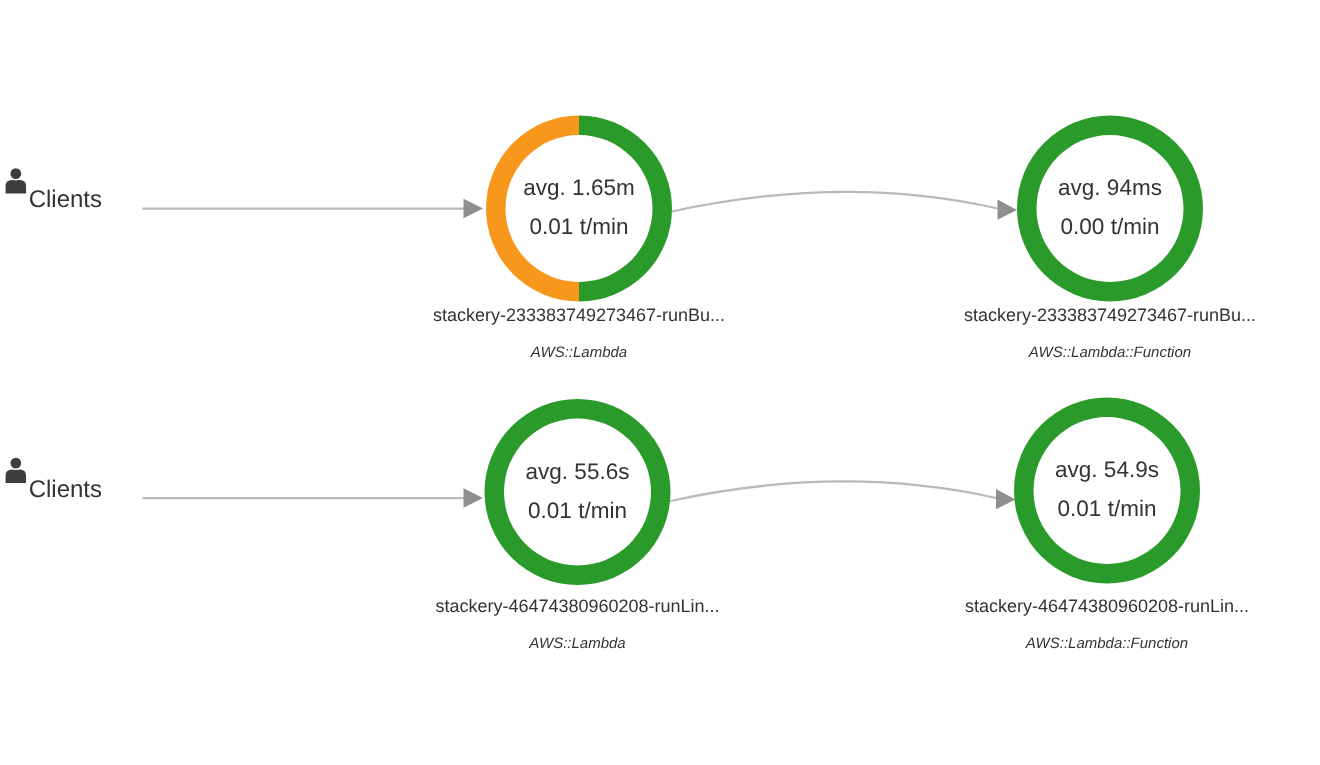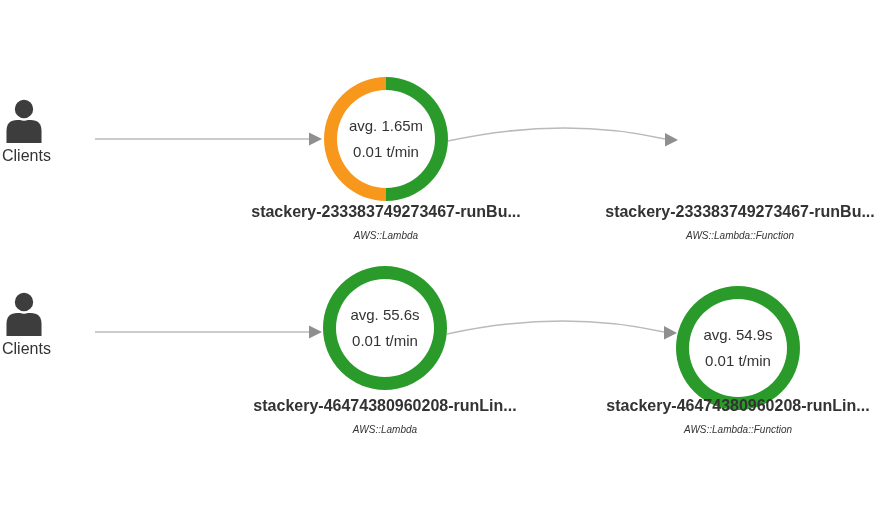--- a/index.html
+++ b/index.html
@@ -14,22 +14,22 @@
   .edges-layer {
     position: absolute;
     left: 0; top: 0;
     z-index: 0;
   }
   .client {
     position: absolute;
     left: 2px;
     width: 66px;
     display: flex;
-    flex-direction: column;
-    align-items: flex-start;
+    flex-direction: row;
+    align-items: flex-end;
     z-index: 1;
   }
   .client.row1 { top: 97px; }
   .client.row2 { top: 290px; }
   .client-label {
     margin-top: 4px;
     font-size: 16px;
     color: var(--text);
     white-space: nowrap;
   }
@@ -62,25 +62,24 @@
   .stat {
     font-size: 15px;
     color: var(--text);
     white-space: nowrap;
     line-height: 1.1;
   }
   .node-name {
     position: absolute;
     width: 340px;
     text-align: center;
-    font-size: 16px;
+    font-size: 12px;
     color: var(--text);
     white-space: nowrap;
     z-index: 1;
-    font-weight: bold;
   }
   .node-type {
     position: absolute;
     width: 340px;
     text-align: center;
     font-size: 10px;
     font-style: italic;
     color: var(--text);
     white-space: nowrap;
     z-index: 1;
@@ -128,33 +127,39 @@
 
   <div class="node ring-split" style="left:324px; top:77px;">
     <div class="node-inner">
       <div class="stat">avg. 1.65m</div>
       <div class="stat">0.01 t/min</div>
     </div>
   </div>
   <div class="node-name" style="left:216px; top:203px;">stackery-233383749273467-runBu...</div>
   <div class="node-type" style="left:216px; top:230px;">AWS::Lambda</div>
 
+  <div class="node ring-full" style="left:678px; top:77px;">
+    <div class="node-inner">
+      <div class="stat">avg. 94ms</div>
+      <div class="stat">0.00 t/min</div>
+    </div>
+  </div>
   <div class="node-name" style="left:570px; top:203px;">stackery-233383749273467-runBu...</div>
   <div class="node-type" style="left:570px; top:230px;">AWS::Lambda::Function</div>
 
   <div class="node ring-full" style="left:323px; top:266px;">
     <div class="node-inner">
       <div class="stat">avg. 55.6s</div>
       <div class="stat">0.01 t/min</div>
     </div>
   </div>
   <div class="node-name" style="left:215px; top:397px;">stackery-46474380960208-runLin...</div>
   <div class="node-type" style="left:215px; top:424px;">AWS::Lambda</div>
 
-  <div class="node ring-full" style="left:676px; top:286px;">
+  <div class="node ring-full" style="left:676px; top:265px;">
     <div class="node-inner">
       <div class="stat">avg. 54.9s</div>
       <div class="stat">0.01 t/min</div>
     </div>
   </div>
   <div class="node-name" style="left:568px; top:397px;">stackery-46474380960208-runLin...</div>
   <div class="node-type" style="left:568px; top:424px;">AWS::Lambda::Function</div>
 
 </div>
 

